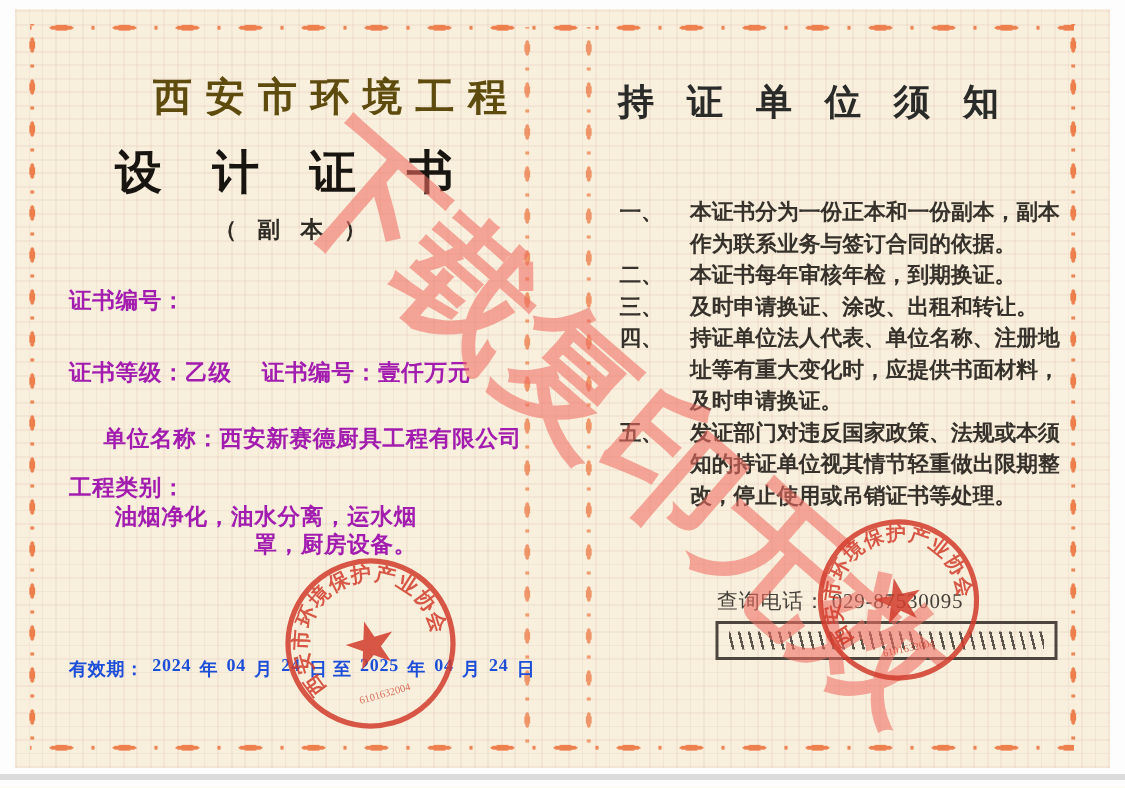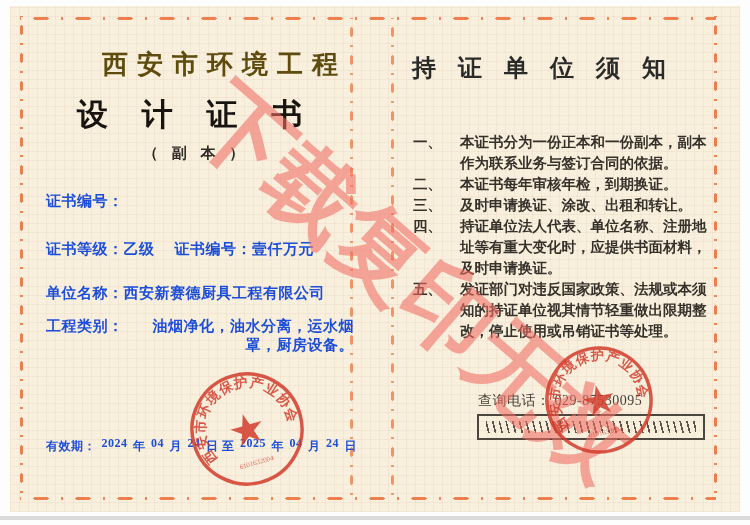--- a/index.html
+++ b/index.html
@@ -31,21 +31,21 @@
 
   
   .lp-title{position:absolute;left:45px;top:47px;width:302px;text-align:right;
     font-size:26px;font-weight:bold;letter-spacing:9px;color:#5e4b0e;}
   .lp-sub{position:absolute;left:45px;top:94px;width:302px;text-align:center;
     font-size:31px;font-weight:bold;letter-spacing:13px;color:#181410;}
   .lp-copy{position:absolute;left:45px;top:144px;width:302px;text-align:center;
     font-size:15px;letter-spacing:5px;color:#2e2a24;font-weight:bold;}
 
   .field{position:absolute;left:46px;width:308px;display:flex;align-items:flex-start;
-    font-size:15px;font-weight:bold;color:#1d4ed8;line-height:19px;letter-spacing:.5px;}
+    font-size:15px;font-weight:bold;color:#a21caf;line-height:19px;letter-spacing:.5px;}
   .field .lbl{flex:0 0 auto;white-space:nowrap;}
   .field .val{flex:1 1 auto;}
   .gap{display:inline-block;width:20px;}
 
   .validity{position:absolute;left:46px;top:438px;font-size:12px;font-weight:bold;color:#1d4ed8;letter-spacing:.5px;}
   .raise{display:inline-block;transform:translateY(-3px);padding:0 2px;}
 
   
   .rp-title{position:absolute;left:412px;top:52px;width:302px;
     font-size:24px;font-weight:bold;letter-spacing:8px;color:#2a2a28;}
@@ -95,26 +95,26 @@
   </div>
 
   <div class="field" style="top:240px;">
     <span class="lbl">证书等级：</span>
     <span>乙级</span>
     <span class="gap"></span>
     <span class="lbl">证书编号：</span>
     <span>壹仟万元</span>
   </div>
 
-  <div class="field" style="top:284px;">
+  <div class="field" style="top:284px;margin-left:23px;">
     <span class="lbl">单位名称：</span>
     <span class="val">西安新赛德厨具工程有限公司</span>
   </div>
 
-  <div class="field" style="top:317px;">
+  <div class="field" style="top:317px;flex-direction:column;">
     <span class="lbl">工程类别：</span>
     <span class="val" style="max-width:232px;text-align:right;">油烟净化，油水分离，运水烟罩，厨房设备。</span>
   </div>
 
 
   <div class="validity">
     <span>有效期：</span>
     <span class="raise">2024</span>
     <span>年</span>
     <span class="raise">04</span>

